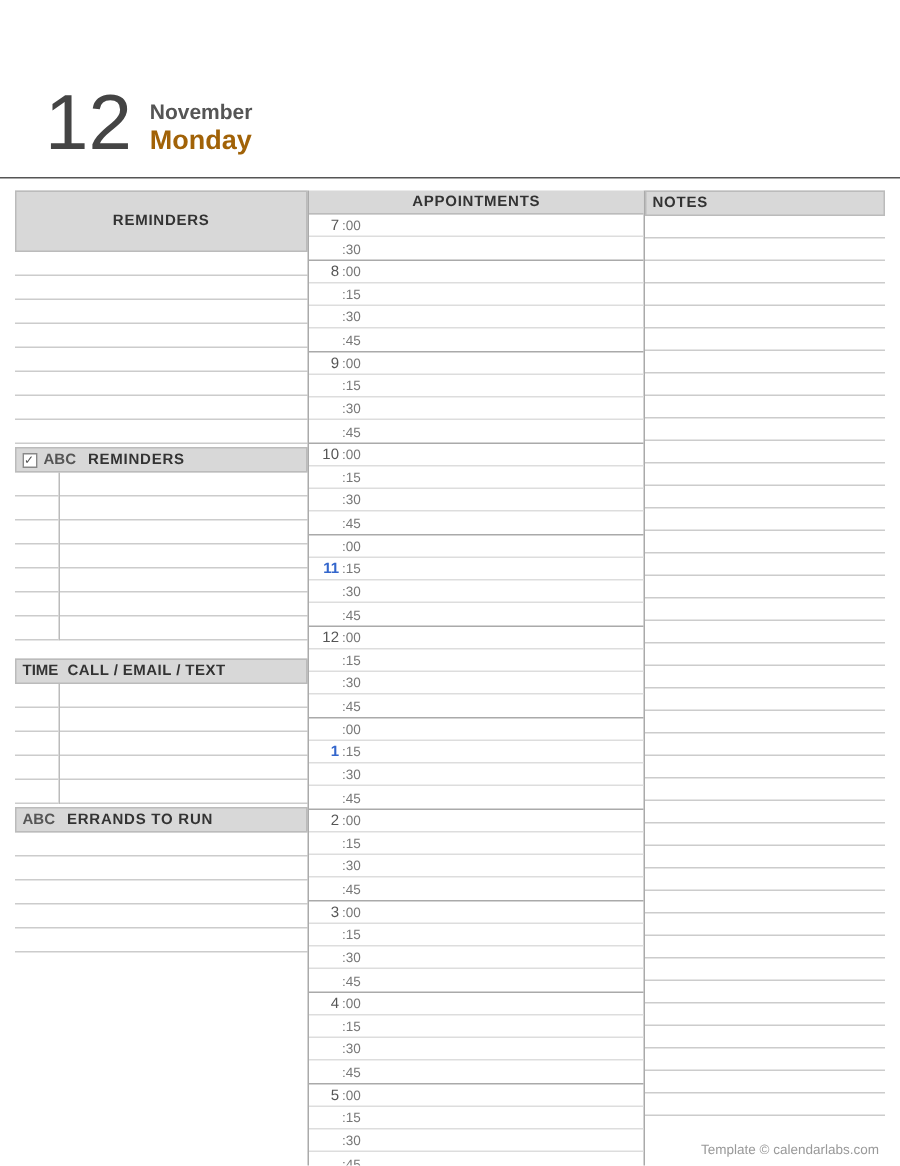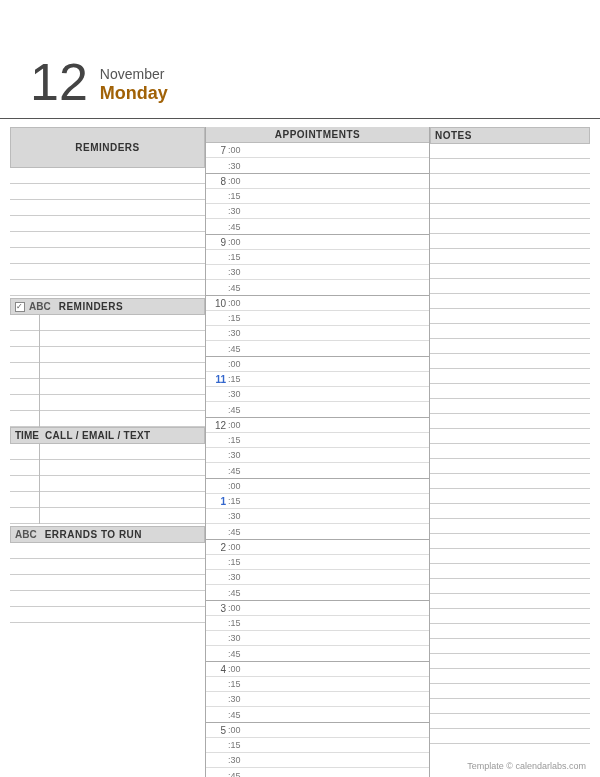--- a/index.html
+++ b/index.html
@@ -29,21 +29,21 @@
       margin-right: 12px;
     }
     .header-day-info {
       display: flex;
       flex-direction: column;
       padding-bottom: 4px;
     }
     .header-month {
       font-size: 14px;
       color: #555;
-      font-weight: 400;
+      font-weight: 700;
       line-height: 1.2;
       margin-top: 48px;
     }
     .header-weekday {
       font-size: 18px;
       font-weight: 700;
       color: #a16207;
       line-height: 1.2;
     }
 
@@ -153,21 +153,21 @@
       flex: 1;
     }
     .priority-line {
       height: 16px;
       border-bottom: 1px solid #ccc;
     }
 
     
     .call-section {
       flex: 0 0 auto;
-      margin-top: 0;
+      margin-top: 12px;
     }
     .call-header {
       display: flex;
       align-items: center;
       background: #d8d8d8;
       border: 1px solid #bbb;
       padding: 2px 4px;
     }
     .call-time-label {
       font-size: 10px;

